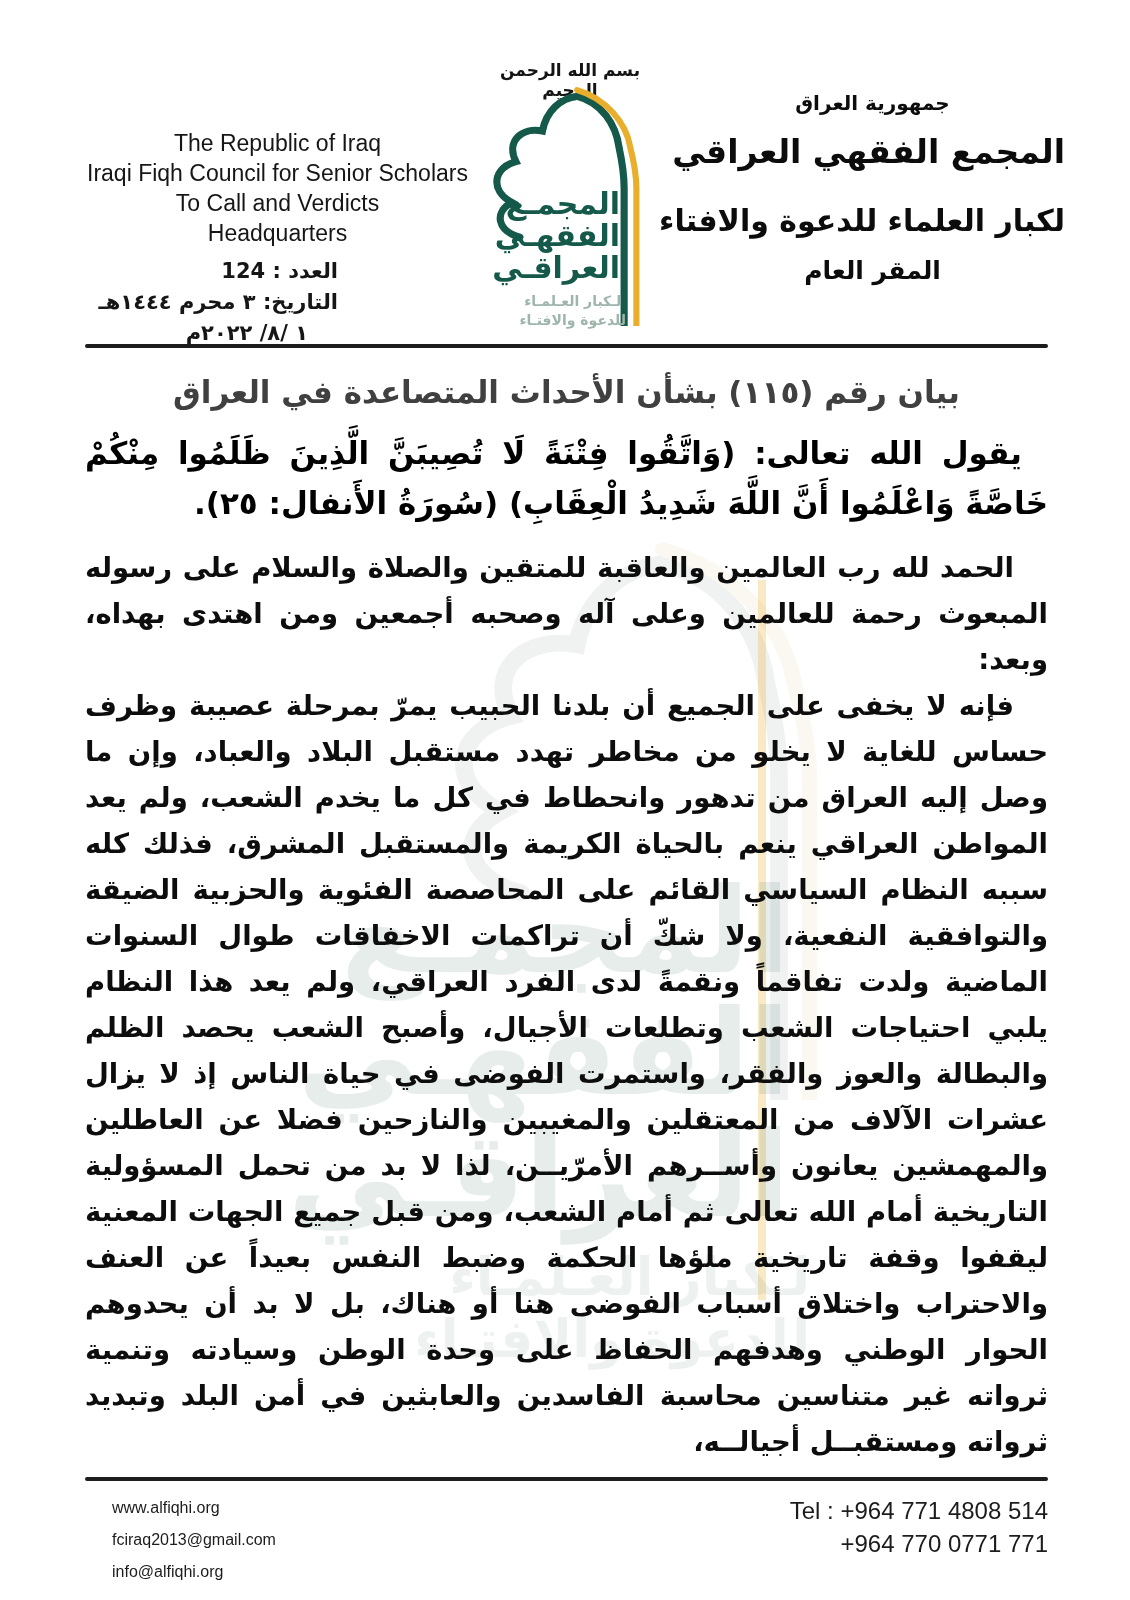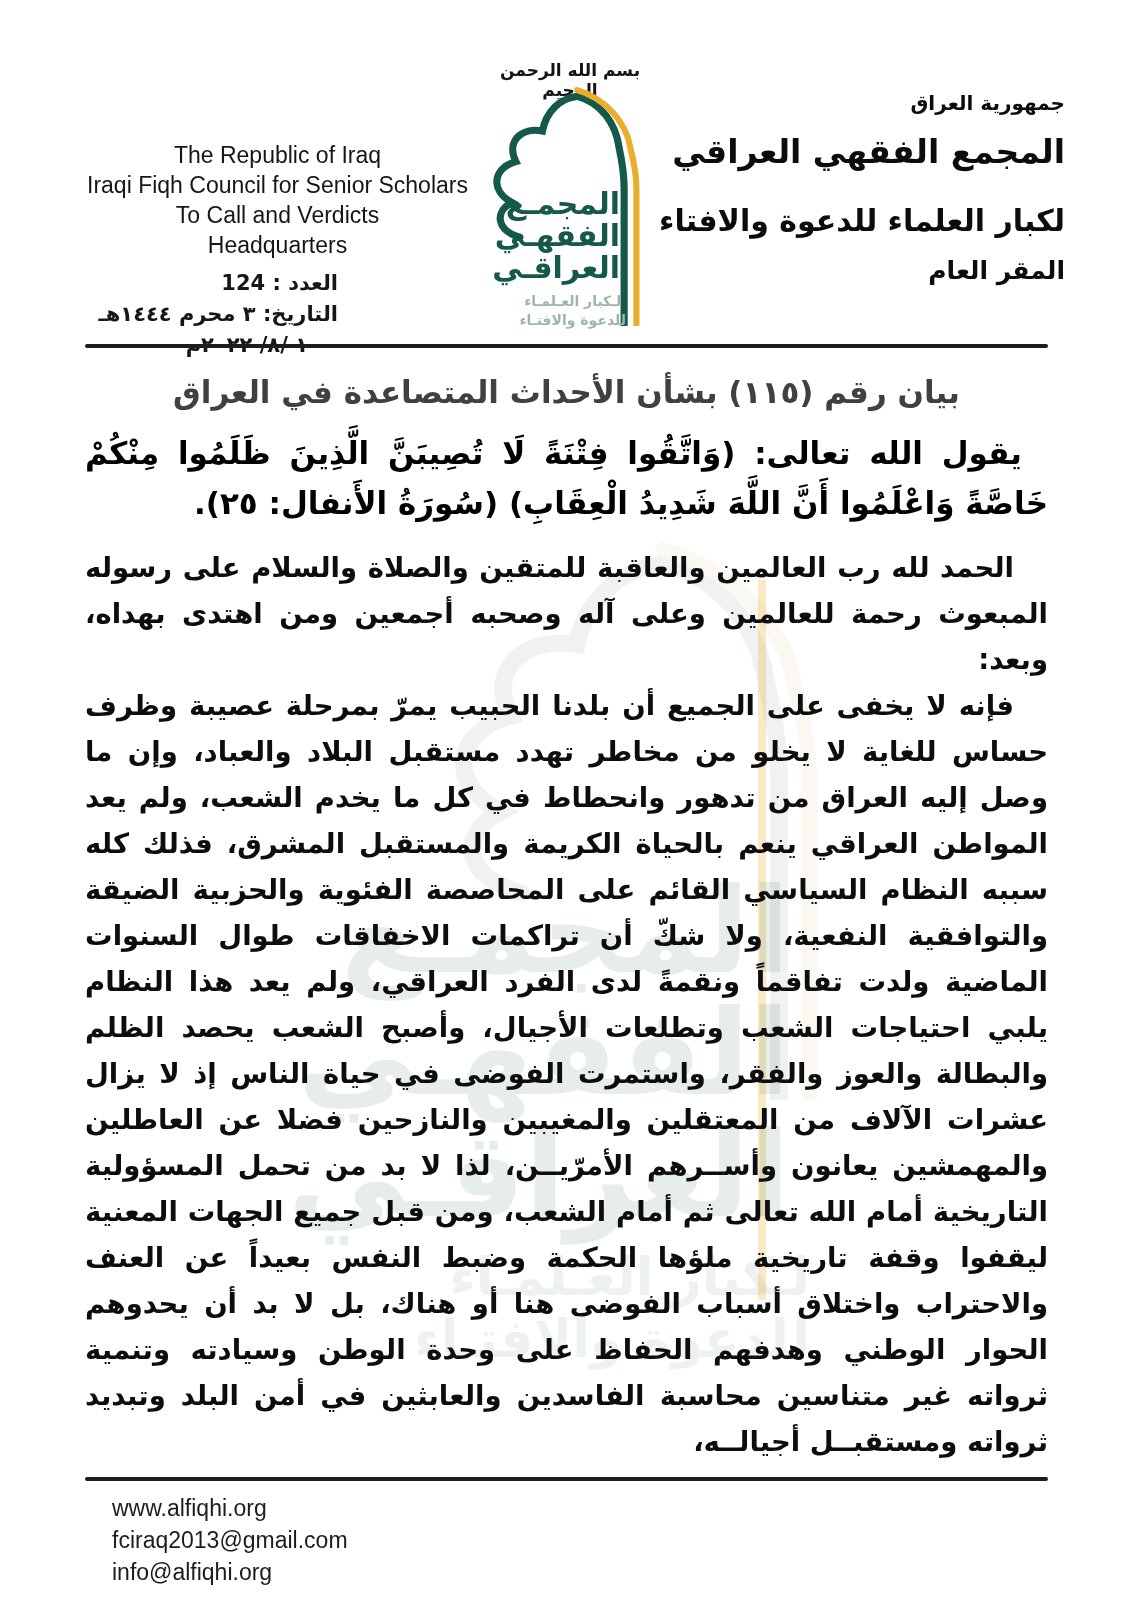--- a/index.html
+++ b/index.html
@@ -14,53 +14,53 @@
   .page{position:relative;width:1130px;height:1600px;background:#ffffff;overflow:hidden;}
 
   
   .watermark{position:absolute;left:370px;top:540px;width:540px;height:800px;pointer-events:none;}
   .wm-dome{position:absolute;left:60px;top:0;width:430px;height:560px;opacity:0.07;}
   .wm-stripe{position:absolute;left:388px;top:40px;width:8px;height:720px;background:var(--logo-gold);opacity:0.28;}
   .wm-text{position:absolute;right:120px;top:330px;text-align:right;direction:rtl;color:var(--logo-green);opacity:0.10;font-weight:bold;font-size:118px;line-height:122px;}
   .wm-sub{position:absolute;right:100px;top:706px;text-align:right;direction:rtl;color:#5b7d6f;opacity:0.10;font-weight:bold;font-size:52px;line-height:62px;}
 
   
-  .h-left{position:absolute;left:85px;top:140px;width:385px;text-align:center;
+  .h-left{position:absolute;left:85px;top:128px;width:385px;text-align:center;
           font-family:"Liberation Sans",sans-serif;font-size:23px;line-height:30px;color:#161616;}
   .h-left-meta{direction:rtl;text-align:right;padding-right:132px;margin-top:8px;
           font-family:"DejaVu Sans",sans-serif;font-weight:bold;font-size:21px;line-height:31px;white-space:nowrap;}
   .h-left-meta .date-g{padding-right:30px;}
 
   .h-center{position:absolute;left:470px;top:60px;width:200px;}
   .bismillah{direction:rtl;text-align:center;font-weight:bold;font-size:17px;color:#141414;letter-spacing:1px;}
   .dome-svg{position:absolute;left:12px;top:26px;width:176px;height:240px;}
   .logo-text{position:absolute;top:128px;right:50px;direction:rtl;text-align:right;color:var(--logo-green);
              font-weight:bold;font-size:30px;line-height:32px;white-space:nowrap;}
   .logo-sub{position:absolute;top:232px;right:44px;direction:rtl;text-align:center;color:var(--logo-light);
             font-weight:bold;font-size:14px;line-height:19px;white-space:nowrap;}
 
-  .h-right{position:absolute;left:680px;top:90px;width:385px;direction:rtl;text-align:right;color:#0c0c0c;}
+  .h-right{position:absolute;left:680px;top:90px;width:385px;direction:rtl;text-align:center;color:#0c0c0c;}
   .republic{font-weight:bold;font-size:20px;line-height:26px;}
   .callig-1{font-weight:bold;font-size:33px;line-height:72px;white-space:nowrap;}
   .callig-2{font-weight:bold;font-size:30px;line-height:66px;white-space:nowrap;}
   .hq{font-weight:bold;font-size:25px;line-height:34px;}
 
   .rule{position:absolute;left:85px;width:963px;height:4px;background:#1d1d1d;border-radius:2px;}
   .rule-top{top:344px;}
   .rule-bottom{top:1477px;}
 
   
   main{position:absolute;left:85px;top:360px;width:963px;direction:rtl;}
   .title{text-align:center;font-weight:bold;font-size:31px;line-height:40px;margin:12px 0 16px;color:#404040;}
   .verse{font-weight:bold;font-size:31px;line-height:50px;text-align:justify;text-indent:26px;color:#000000;margin-bottom:16px;}
   .para{font-weight:bold;font-size:27.5px;line-height:46px;text-align:justify;text-indent:34px;color:#0d0d0d;}
 
   
   .f-left{position:absolute;left:112px;top:1492px;font-family:"Liberation Sans",sans-serif;
-          font-size:23px;line-height:32px;color:#1c1c1c;}
+          font-size:16px;line-height:32px;color:#1c1c1c;}
   .f-right{position:absolute;right:82px;top:1494px;text-align:right;direction:ltr;
            font-family:"Liberation Sans",sans-serif;font-size:24px;line-height:33px;color:#1c1c1c;}
 </style>
 </head>
 <body>
 
 <div class="page">
 
   <div class="watermark">
     <svg class="wm-dome" viewBox="0 0 170 235" preserveAspectRatio="none">
@@ -124,14 +124,18 @@
     <p class="para">فإنه لا يخفى على الجميع أن بلدنا الحبيب يمرّ بمرحلة عصيبة وظرف حساس للغاية لا يخلو من مخاطر تهدد مستقبل البلاد والعباد، وإن ما وصل إليه العراق من تدهور وانحطاط في كل ما يخدم الشعب، ولم يعد المواطن العراقي ينعم بالحياة الكريمة والمستقبل المشرق، فذلك كله سببه النظام السياسي القائم على المحاصصة الفئوية والحزبية الضيقة والتوافقية النفعية، ولا شكّ أن تراكمات الاخفاقات طوال السنوات الماضية ولدت تفاقماً ونقمةً لدى الفرد العراقي، ولم يعد هذا النظام يلبي احتياجات الشعب وتطلعات الأجيال، وأصبح الشعب يحصد الظلم والبطالة والعوز والفقر، واستمرت الفوضى في حياة الناس إذ لا يزال عشرات الآلاف من المعتقلين والمغيبين والنازحين فضلا عن العاطلين والمهمشين يعانون وأســرهم الأمرّيــن، لذا لا بد من تحمل المسؤولية التاريخية أمام الله تعالى ثم أمام الشعب، ومن قبل جميع الجهات المعنية ليقفوا وقفة تاريخية ملؤها الحكمة وضبط النفس بعيداً عن العنف والاحتراب واختلاق أسباب الفوضى هنا أو هناك، بل لا بد أن يحدوهم الحوار الوطني وهدفهم الحفاظ على وحدة الوطن وسيادته وتنمية ثرواته غير متناسين محاسبة الفاسدين والعابثين في أمن البلد وتبديد ثرواته ومستقبــل أجيالــه،</p>
   </main>
 
   <div class="rule rule-bottom"></div>
 
   <div class="f-left">
     <div>www.alfiqhi.org</div>
     <div>fciraq2013@gmail.com</div>
     <div>info@alfiqhi.org</div>
   </div>
+  <div class="f-right">
+    <div>Tel : +964 771 4808 514</div>
+    <div>+964 770 0771 771</div>
+  </div>
 
 </div>
 
 </body></html>

